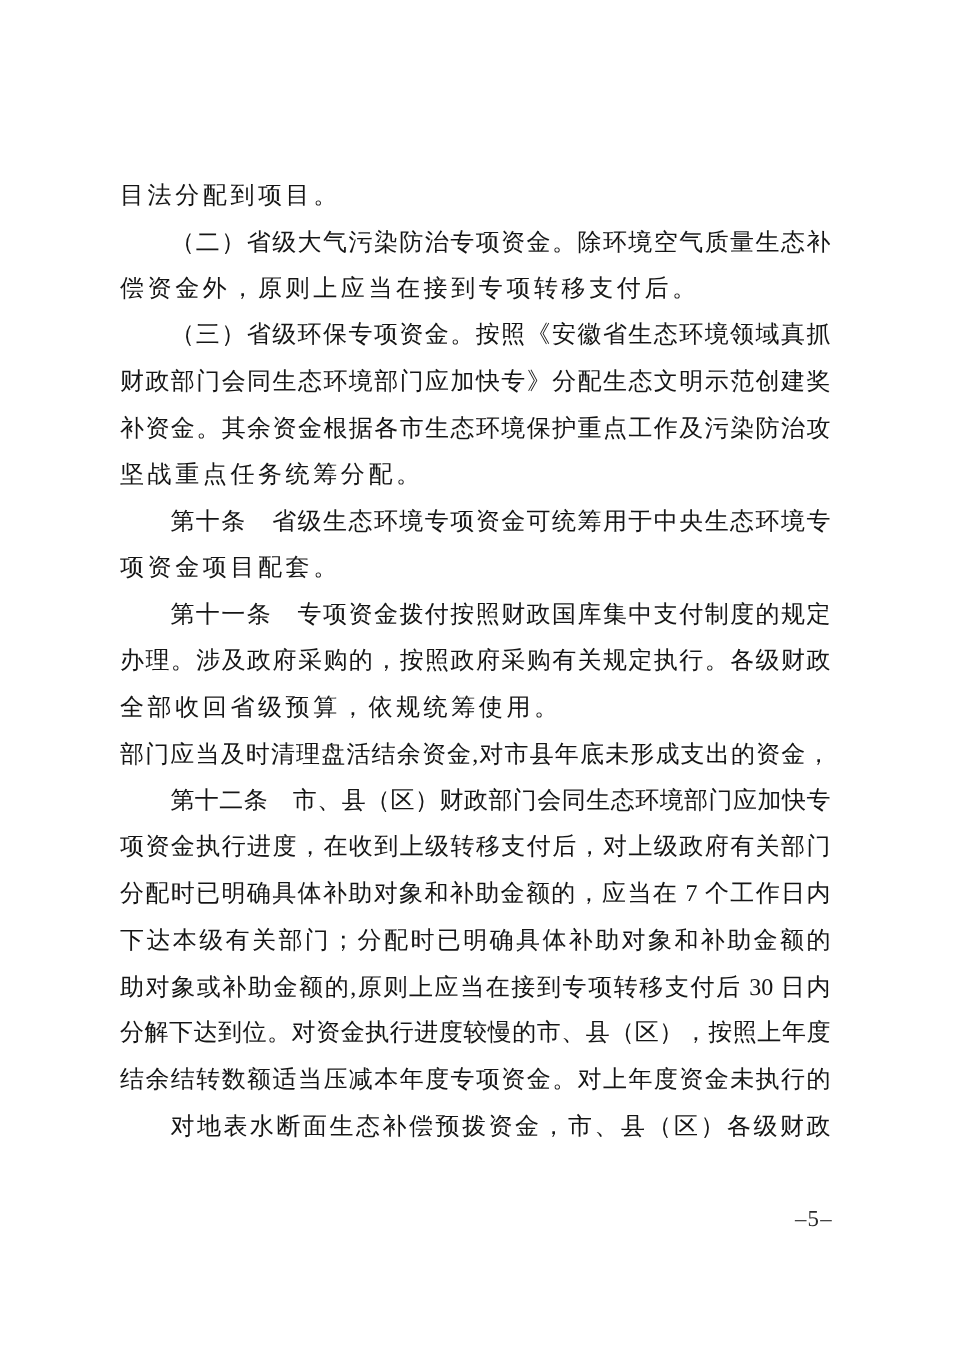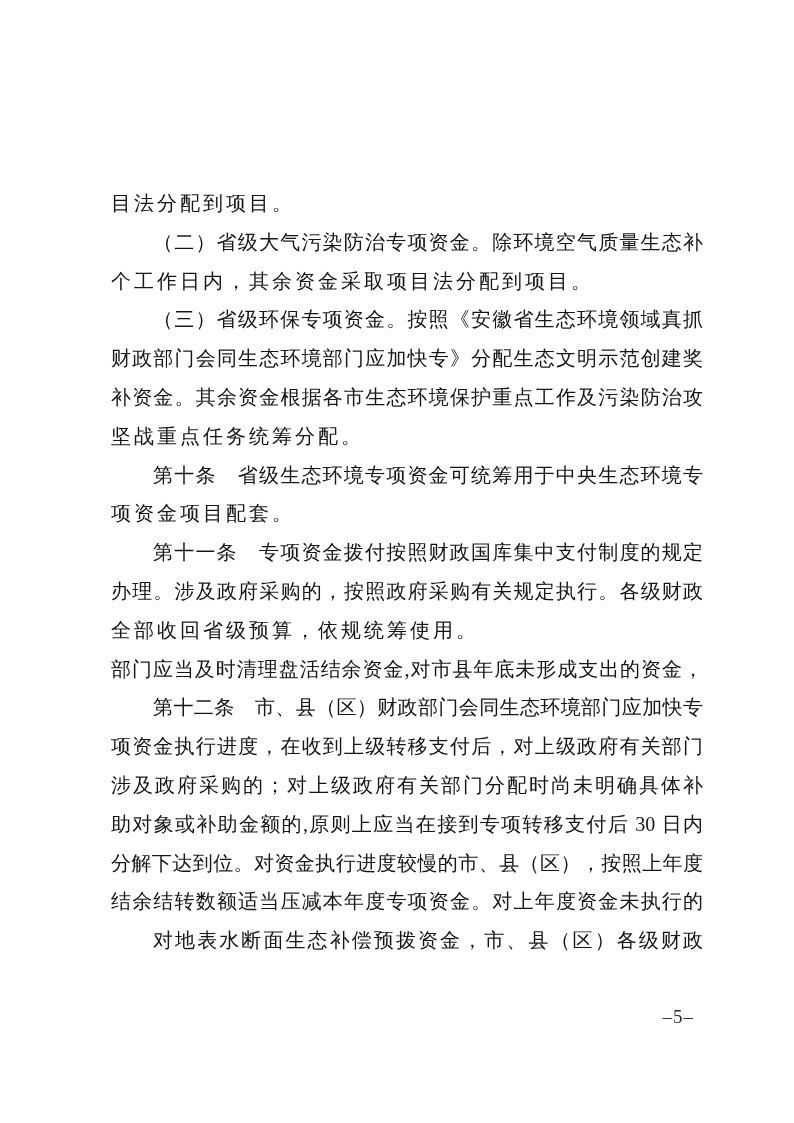--- a/index.html
+++ b/index.html
@@ -11,24 +11,23 @@
     position: relative;
     width: 794px;
     height: 1123px;
     background: #ffffff;
     overflow: hidden;
     font-family: "Liberation Serif", "DejaVu Serif", serif;
     color: #151515;
   }
   .text-block {
     position: absolute;
-    left: 111px;
+    left: 100px;
     top: 144px;
     width: 592px;
-    margin-top: 40px;
   }
   .line {
     height: 38.8px;
     line-height: 38.8px;
     font-size: 20px;
     white-space: normal;
     overflow: hidden;
   }
   
   .line:not(.fill) {
@@ -57,33 +56,34 @@
     font-family: "Liberation Serif", "DejaVu Serif", serif;
   }
 </style>
 </head>
 <body>
 
 <div class="page">
   <div class="text-block">
       <div class="line">目法分配到项目。</div>
       <div class="line indent fill">（二）省级大气污染防治专项资金。除环境空气质量生态补</div>
-      <div class="line">个工作日内，其余资金采取项目法分配到项目。</div>
+      <div class="line">偿资金外，原则上应当在接到专项转移支付后。</div>
       <div class="line indent fill">（三）省级环保专项资金。按照《安徽省生态环境领域真抓</div>
       <div class="line fill">财政部门会同生态环境部门应加快专》分配生态文明示范创建奖</div>
       <div class="line fill">补资金。其余资金根据各市生态环境保护重点工作及污染防治攻</div>
       <div class="line">坚战重点任务统筹分配。</div>
       <div class="line indent fill"><b>第十条</b>　省级生态环境专项资金可统筹用于中央生态环境专</div>
       <div class="line">项资金项目配套。</div>
       <div class="line indent fill"><b>第十一条</b>　专项资金拨付按照财政国库集中支付制度的规定</div>
       <div class="line fill">办理。涉及政府采购的，按照政府采购有关规定执行。各级财政</div>
       <div class="line">全部收回省级预算，依规统筹使用。</div>
       <div class="line fill">部门应当及时清理盘活结余资金,对市县年底未形成支出的资金，</div>
       <div class="line indent fill"><b>第十二条</b>　市、县（区）财政部门会同生态环境部门应加快专</div>
       <div class="line fill">项资金执行进度，在收到上级转移支付后，对上级政府有关部门</div>
-      <div class="line fill">涉及政府采购的；对上级政府有关部门分配时尚未明确具体补</div>
+      <div class="line fill">分配时已明确具体补助对象和补助金额的，应当在 7 个工作日内</div>
+      <div class="line fill">下达本级有关部门；分配时已明确具体补助对象和补助金额的</div>
       <div class="line fill">助对象或补助金额的,原则上应当在接到专项转移支付后 30 日内</div>
       <div class="line fill">分解下达到位。对资金执行进度较慢的市、县（区），按照上年度</div>
       <div class="line fill">结余结转数额适当压减本年度专项资金。对上年度资金未执行的</div>
       <div class="line indent fill">对地表水断面生态补偿预拨资金，市、县（区）各级财政</div>
     </div>
   <div class="page-number">–5–</div>
 </div>
 
 </body></html>

